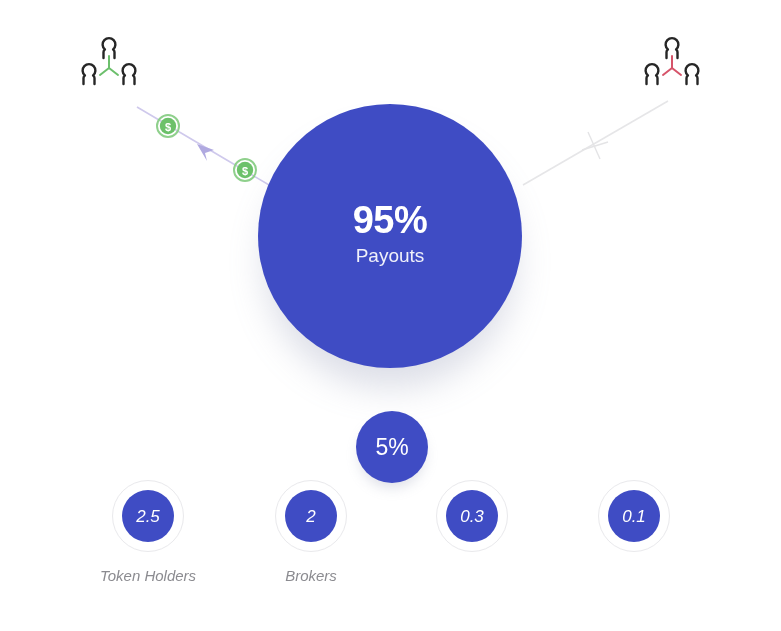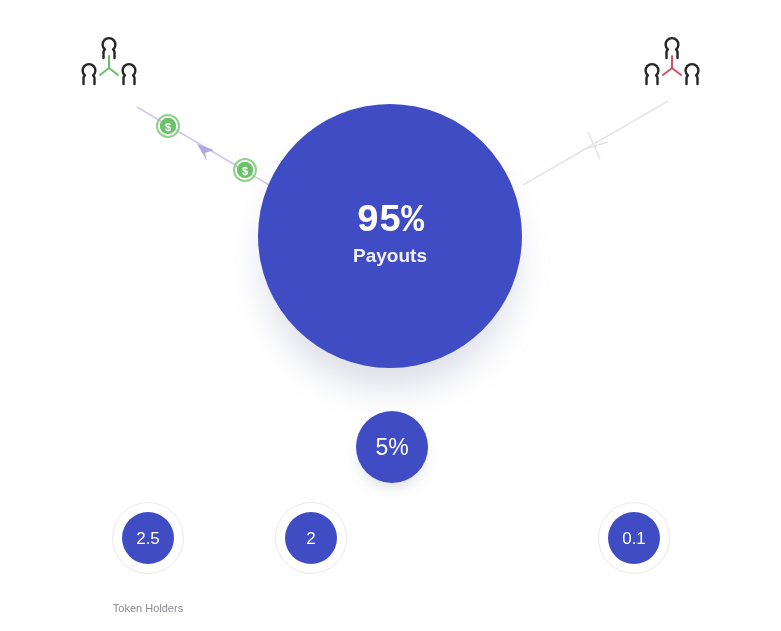--- a/index.html
+++ b/index.html
@@ -54,25 +54,24 @@
     align-items: center;
     justify-content: center;
     z-index: 3;
   }
   #payouts-value {
     font-size: 38px;
     font-weight: bold;
     color: #ffffff;
     line-height: 1.05;
     letter-spacing: -0.5px;
-    font-family: Liberation Mono, monospace;
   }
   #payouts-label {
     font-size: 19px;
-    font-weight: bold;
+    font-weight: normal;
     color: #f0f1fa;
     line-height: 1.5;
     margin-top: 1px;
   }
 
   
   #fee-bubble {
     position: absolute;
     left: 356px;
     top: 411px;
@@ -89,23 +88,24 @@
   #fee-value {
     font-size: 23px;
     color: #ffffff;
     font-weight: normal;
   }
 
   
   #breakdown-row {
     position: absolute;
     left: 0;
-    top: 502px;
+    top: 480px;
     width: 653px;
     height: 120px;
+    font-style: italic;
   }
   .breakdown-item {
     position: absolute;
     width: 150px;
     margin-left: -75px;
     text-align: center;
   }
   .ring {
     width: 72px;
     height: 72px;
@@ -127,22 +127,22 @@
     align-items: center;
     justify-content: center;
   }
   .ring-value {
     font-size: 17px;
     color: #ffffff;
     font-weight: normal;
     line-height: 1;
   }
   .breakdown-label {
-    margin-top: 28px;
-    font-size: 11px;
+    margin-top: 15px;
+    font-size: 15px;
     color: #8b8b90;
     line-height: 1.2;
     white-space: nowrap;
   }
 </style>
 </head>
 <body>
 
 <div id="stage">
 
@@ -217,22 +217,28 @@
           </div>
         </div>
         <div class="breakdown-label">Token Holders</div>
       </div>
       <div class="breakdown-item" style="left: 311px;">
         <div class="ring">
           <div class="ring-inner">
             <div class="ring-value">2</div>
           </div>
         </div>
+        <div class="breakdown-label">Brokers</div>
       </div>
       <div class="breakdown-item" style="left: 472px;">
+        <div class="ring">
+          <div class="ring-inner">
+            <div class="ring-value">0.3</div>
+          </div>
+        </div>
       </div>
       <div class="breakdown-item" style="left: 634px;">
         <div class="ring">
           <div class="ring-inner">
             <div class="ring-value">0.1</div>
           </div>
         </div>
       </div>
     </div>
 

